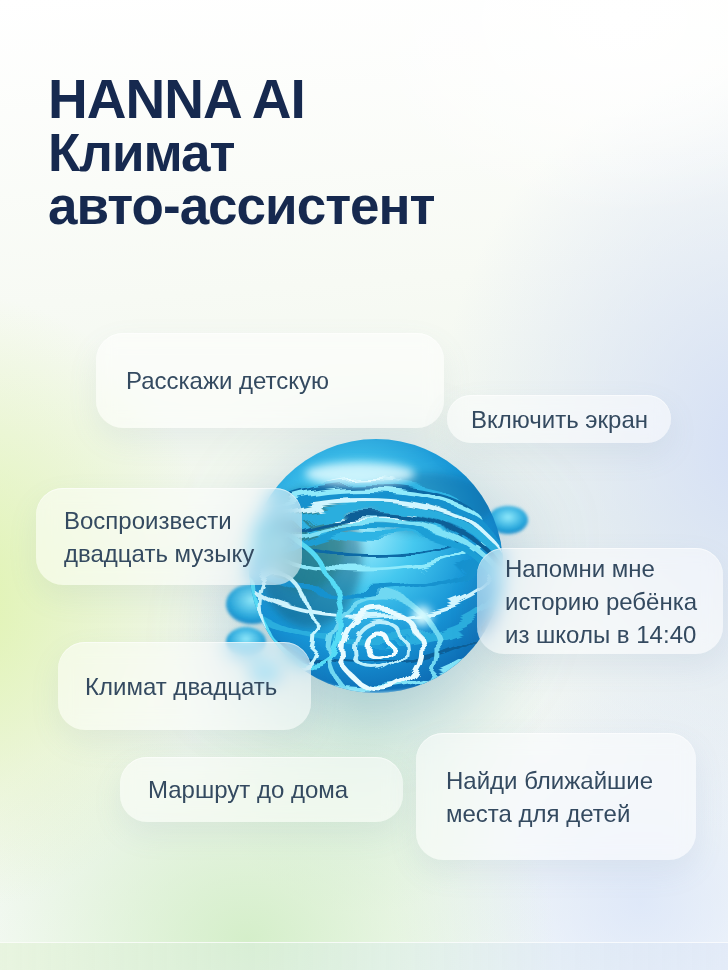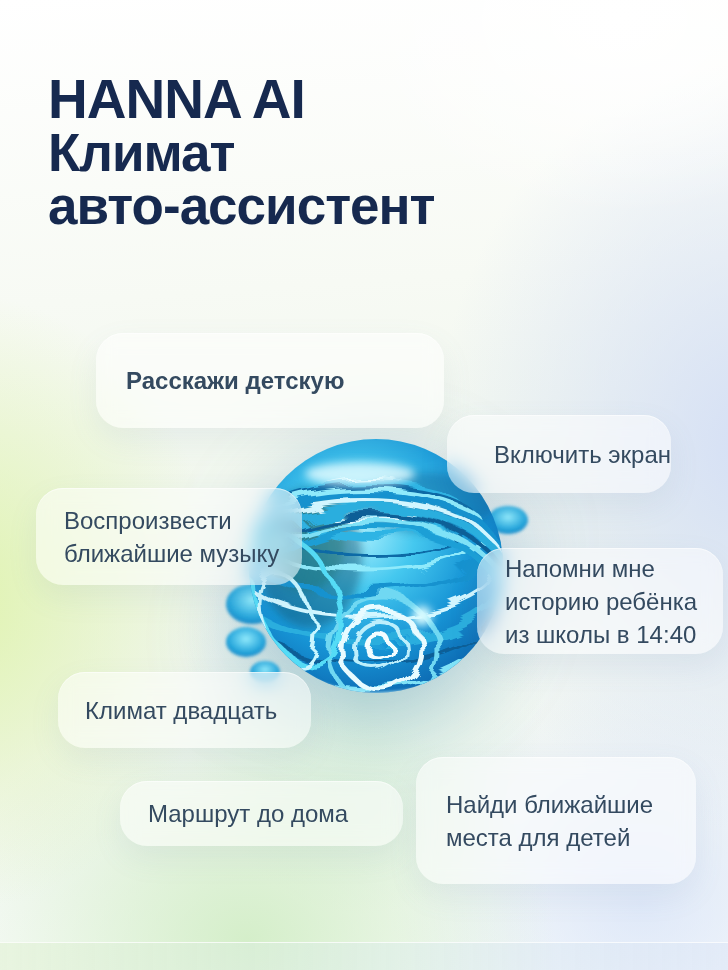--- a/index.html
+++ b/index.html
@@ -32,27 +32,27 @@
     position:absolute;
     background:rgba(255,255,255,0.52);
     border-radius:27px;
     backdrop-filter:blur(9px) saturate(1.05);
     -webkit-backdrop-filter:blur(9px) saturate(1.05);
     box-shadow:0 12px 30px rgba(110,140,165,0.10), inset 0 1px 0 rgba(255,255,255,0.55);
     display:flex;flex-direction:column;justify-content:center;
     color:#344a60;font-size:24px;line-height:33px;font-weight:400;
   }
   .bubble .line{display:block;white-space:nowrap;}
-  .b-story   {left:96px; top:333px;width:318px;height:95px; padding-left:30px;font-weight:bold;}
-  .b-screen  {left:447px;top:415px;width:200px;height:78px; padding-left:24px;text-align:right;}
+  .b-story   {left:96px; top:333px;width:318px;height:95px; padding-left:30px;}
+  .b-screen  {left:447px;top:395px;width:200px;height:48px; padding-left:24px;}
   .b-music   {left:36px; top:488px;width:238px;height:97px; padding-left:28px;}
   .b-reminder{left:477px;top:548px;width:218px;height:106px;padding-left:28px;}
-  .b-climate {left:58px; top:672px;width:226px;height:76px; padding-left:27px;}
-  .b-route   {left:120px;top:757px;width:255px;height:65px; padding-left:28px;margin-top:24px;}
-  .b-places  {left:416px;top:733px;width:250px;height:127px;padding-left:30px;margin-top:24px;}
+  .b-climate {left:58px; top:642px;width:226px;height:88px; padding-left:27px;}
+  .b-route   {left:120px;top:757px;width:255px;height:65px; padding-left:28px;}
+  .b-places  {left:416px;top:733px;width:250px;height:127px;padding-left:30px;}
   .bottom-band{
     position:absolute;left:0;top:942px;width:728px;height:28px;
     background:linear-gradient(90deg,rgba(224,241,210,0.55),rgba(219,236,235,0.45),rgba(221,230,246,0.55));
     border-top:1px solid rgba(255,255,255,0.75);
   }
 </style>
 </head>
 <body>
 
 <div class="stage">
@@ -132,21 +132,21 @@
   <div class="bubble b-story">
     <span class="line">Расскажи детскую</span>
   </div>
 
   <div class="bubble b-screen">
     <span class="line">Включить экран</span>
   </div>
 
   <div class="bubble b-music">
     <span class="line">Воспроизвести</span>
-    <span class="line">ближайшие музыку</span>
+    <span class="line">двадцать музыку</span>
   </div>
 
   <div class="bubble b-reminder">
     <span class="line">Напомни мне</span>
     <span class="line">историю ребёнка</span>
     <span class="line">из школы в 14:40</span>
   </div>
 
   <div class="bubble b-climate">
     <span class="line">Климат двадцать</span>

